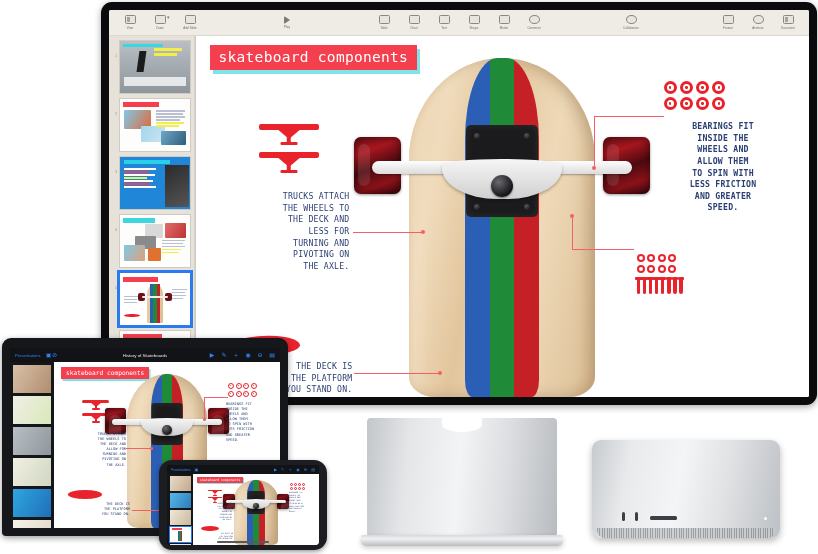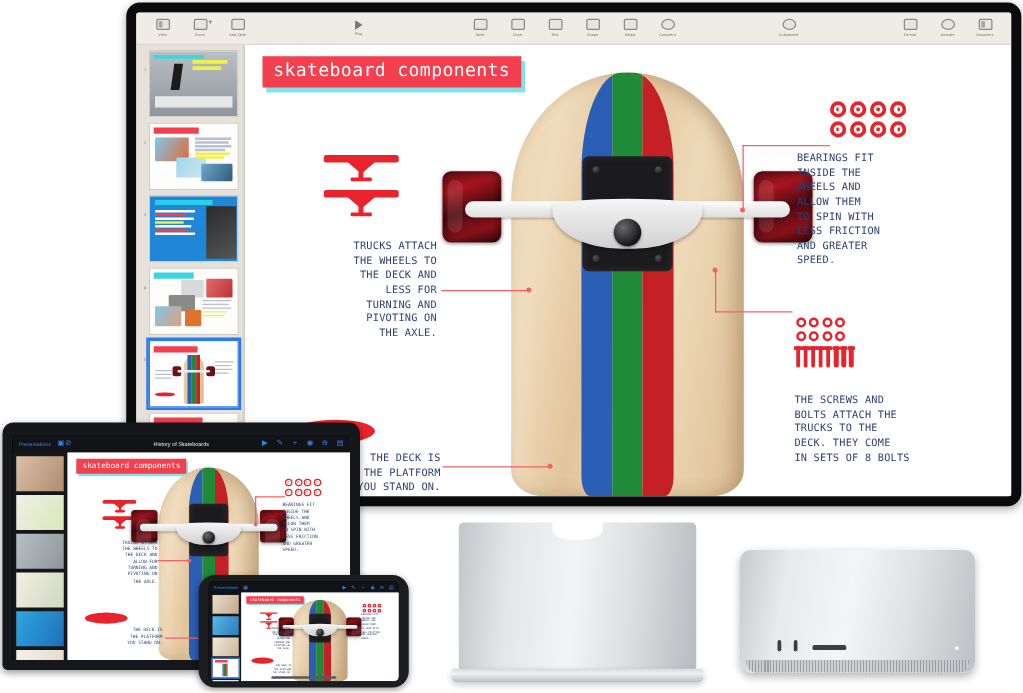--- a/index.html
+++ b/index.html
@@ -76,21 +76,21 @@
     font-family: "DejaVu Sans Mono", monospace; white-space: nowrap;
     box-shadow: 3px 4px 0 #7fe4ea;
   }
   .slide-full .sl-title { left: 14px; top: 9px; padding: 4px 9px 5px; font-size: 14.5px; letter-spacing: .3px;}
 
   .sl-text {
     position: absolute; font-family: "DejaVu Sans Mono", monospace;
     color: #2b3f73; line-height: 1.42; white-space: pre-line;
   }
   .slide-full .t-trucks { left: 18px; top: 155px; width: 136px; font-size: 8.2px; text-align: right; letter-spacing: .2px;}
-  .slide-full .t-bearings { left: 442px; top: 85px; width: 135px; font-size: 8.2px; text-align: left; letter-spacing: .2px;}
+  .slide-full .t-bearings { left: 460px; top: 85px; width: 135px; font-size: 8.2px; text-align: center; letter-spacing: .2px; font-weight: bold;}
   .slide-full .t-screws { left: 440px; top: 278px; width: 165px; font-size: 8.2px; text-align: left; letter-spacing: .2px;}
   .slide-full .t-deck { left: 12px; top: 325px; width: 145px; font-size: 8.2px; text-align: right; letter-spacing: .2px;}
 
   
   .board-wrap { position: absolute; left: 50%; transform: translateX(-50%); }
   .slide-full .board-wrap { top: 22px; width: 186px; height: 339px; }
 
   .deck {
     position: absolute; left: 50%; transform: translateX(-50%);
     width: 100%; height: 100%;
@@ -614,25 +614,20 @@
 PIVOTING ON
 THE AXLE.</div>
             <div class="sl-text t-bearings">BEARINGS FIT
 INSIDE THE
 WHEELS AND
 ALLOW THEM
 TO SPIN WITH
 LESS FRICTION
 AND GREATER
 SPEED.</div>
-            <div class="sl-text t-screws">THE SCREWS AND
-BOLTS ATTACH THE
-TRUCKS TO THE
-DECK. THEY COME
-IN SETS OF 8 BOLTS</div>
             <div class="sl-text t-deck">THE DECK IS
 THE PLATFORM
 YOU STAND ON.</div>
 
           </div>
         </div>
       </div>
     </div>
   </div>
 

